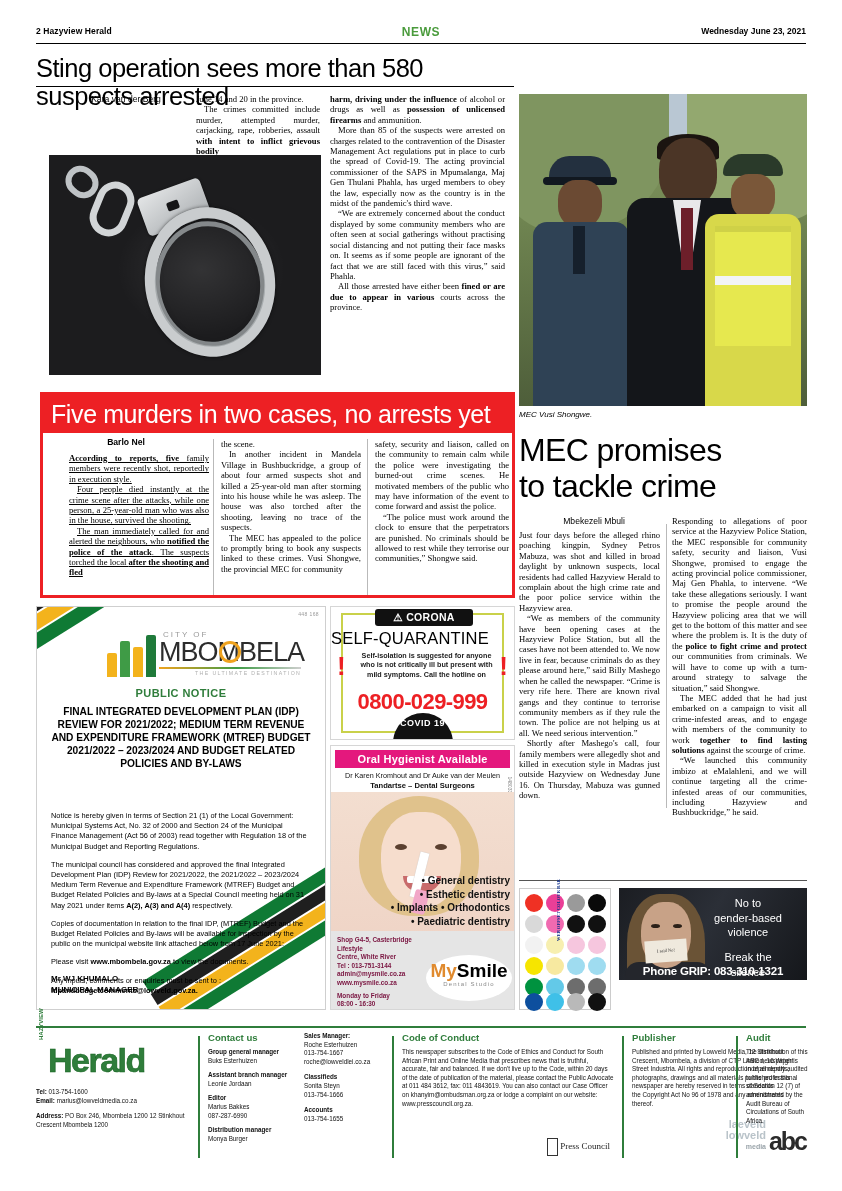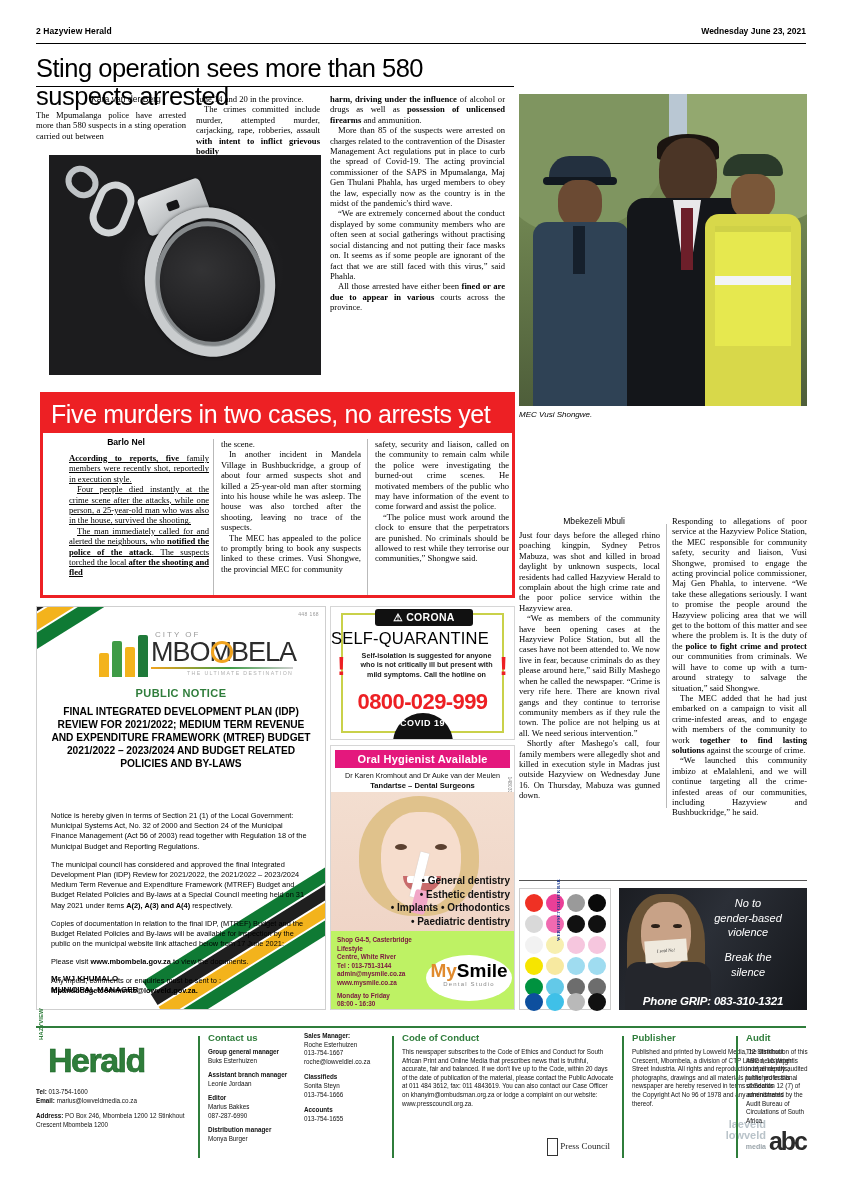--- a/index.html
+++ b/index.html
@@ -114,21 +114,21 @@
 
   
   .mbad { position:absolute; left:36px; top:606px; width:290px; height:404px;
      background:#fff; border:1px solid #cfcfcf; overflow:hidden;
      font-family:"Liberation Sans", sans-serif;}
   .mbad .stripeTL { position:absolute; left:-70px; top:-44px; width:230px; height:170px; transform:rotate(-32deg); }
   .mbad .stripeTL i { position:absolute; left:0; width:230px; height:14px; display:block;}
   .mbad .stripeBR { position:absolute; right:-70px; bottom:-50px; width:230px; height:150px; transform:rotate(-32deg);}
   .mbad .stripeBR i { position:absolute; left:0; width:230px; height:13px; display:block;}
   .mbad .code { position:absolute; right:6px; top:4px; font-size:5px; color:#999; letter-spacing:.4px;}
-  .mblogo { position:absolute; left:62px; top:18px; width:200px; height:56px;}
+  .mblogo { position:absolute; left:70px; top:18px; width:200px; height:56px;}
   .mblogo .bars { position:absolute; left:0; top:6px; width:52px; height:46px;}
   .mblogo .bars span { position:absolute; bottom:0; width:10px; border-radius:2px 2px 0 0;}
   .mblogo .cityof { position:absolute; left:56px; top:5px; font-size:8px; color:#9a9a9a; letter-spacing:2px;}
   .mblogo .name { position:absolute; left:52px; top:12px; font-size:27px; font-weight:normal; color:#2c2c2c; letter-spacing:-1px;}
   .mblogo .tag { position:absolute; left:88px; top:45px; font-size:5.2px; color:#b0b0b0; letter-spacing:1.4px;}
   .mblogo .sun { position:absolute; left:112px; top:16px; width:22px; height:22px; border-radius:50%;
       border:3px solid #f0a31e; }
   .mblogo .ul { position:absolute; left:52px; top:42px; width:142px; height:2px;
       background:linear-gradient(90deg,#f0a31e,#3f9b46 55%, #cfcfcf);}
   .mbad .pn { position:absolute; left:0; right:0; top:80px; text-align:center; font-size:11px; font-weight:bold; color:#2f7d3b; letter-spacing:.4px;}
@@ -162,36 +162,36 @@
      background:linear-gradient(180deg,#f3ded0 0%,#efd4c6 100%);}
   .mysmile .photo .hair { position:absolute; left:28px; top:4px; width:120px; height:120px; background:#e0c28c; border-radius:50% 50% 45% 45%;}
   .mysmile .photo .face { position:absolute; left:50px; top:20px; width:80px; height:96px; background:#f6ddcd; border-radius:44% 44% 48% 48%;}
   .mysmile .photo .eyeL { position:absolute; left:64px; top:52px; width:12px; height:6px; background:#5b4030; border-radius:50%;}
   .mysmile .photo .eyeR { position:absolute; left:104px; top:52px; width:12px; height:6px; background:#5b4030; border-radius:50%;}
   .mysmile .photo .mouth { position:absolute; left:72px; top:84px; width:38px; height:16px; background:#c86b6b; border-radius:0 0 20px 20px;}
   .mysmile .photo .teeth { position:absolute; left:76px; top:84px; width:30px; height:7px; background:#fff; border-radius:2px;}
   .mysmile .photo .brush { position:absolute; left:84px; top:60px; width:9px; height:46px; background:#fff; transform:rotate(14deg); box-shadow:0 0 1px #bbb;}
   .mysmile .photo .brushp{ position:absolute; left:82px; top:98px; width:14px; height:24px; background:#f2a7c8; transform:rotate(14deg); border-radius:3px;}
   .mysmile .svc { position:absolute; left:4px; right:4px; top:128px; text-align:right; font-size:10px; font-weight:bold; line-height:13.5px; color:#111;}
-  .mysmile .pinkbox { position:absolute; left:0; bottom:0; width:185px; height:78px; background:#bef264;}
+  .mysmile .pinkbox { position:absolute; left:0; bottom:0; width:185px; height:78px; background:#e5e5e5;}
   .mysmile .pinkbox .info { position:absolute; left:6px; top:5px; width:100px; font-size:6.4px; font-weight:bold; line-height:8.6px; color:#7a1440;}
   .mysmile .logo { position:absolute; right:4px; bottom:8px; width:86px; height:46px; background:#fff; border-radius:50%;
      text-align:center;}
   .mysmile .logo .t { font-size:19px; font-weight:bold; line-height:32px;}
   .mysmile .logo .t i { color:#e08a2e; font-style:normal;}
   .mysmile .logo .s { font-size:6px; color:#8a8a8a; letter-spacing:1.2px; margin-top:-6px; display:block;}
   .mysmile .vcode { position:absolute; right:1px; top:50px; font-size:5px; color:#888; transform:rotate(90deg); transform-origin:right top;}
 
   
   .colorbars { position:absolute; left:519px; top:888px; width:92px; height:122px; background:#fff; border:1px solid #ccc;}
   .colorbars .dot { position:absolute; width:18px; height:18px; border-radius:50%;}
   .colorbars .vt { position:absolute; left:36px; top:52px; font-size:4.6px; color:#0a2c8a; font-weight:bold; transform:rotate(-90deg); transform-origin:left top; white-space:nowrap;}
 
   
-  .gbv { position:absolute; left:619px; top:888px; width:188px; height:122px; background:#a21caf; overflow:hidden;font-style:italic;}
+  .gbv { position:absolute; left:619px; top:888px; width:188px; height:92px; background:#a21caf; overflow:hidden;}
   .gbv .bg { position:absolute; inset:0; background:linear-gradient(120deg,#1b1d22 0%,#2b2f37 45%,#15171b 100%);}
   .gbv .hair { position:absolute; left:8px; top:6px; width:78px; height:116px; background:#6a5336; border-radius:42% 42% 18% 18%;}
   .gbv .face { position:absolute; left:22px; top:14px; width:50px; height:66px; background:#c8a287; border-radius:44% 44% 48% 48%;}
   .gbv .eyeL { position:absolute; left:32px; top:36px; width:9px; height:4px; background:#2b2018; border-radius:50%;}
   .gbv .eyeR { position:absolute; left:54px; top:36px; width:9px; height:4px; background:#2b2018; border-radius:50%;}
   .gbv .tape { position:absolute; left:26px; top:52px; width:42px; height:22px; background:#efe9dd; transform:rotate(-4deg);}
   .gbv .tape span { display:block; font-size:4.5px; color:#333; text-align:center; padding-top:8px; font-family:"Liberation Serif",serif;}
   .gbv .body { position:absolute; left:6px; top:74px; width:86px; height:48px; background:#24262c; border-radius:14px 14px 0 0;}
   .gbv .t1 { position:absolute; right:6px; top:8px; width:106px; text-align:center; color:#fff;
      font-family:"Liberation Sans", sans-serif; font-size:11px; line-height:14.5px;}
@@ -220,31 +220,29 @@
   .abclogo { position:absolute; right:2px; bottom:2px; font-family:"Liberation Sans", sans-serif; font-size:25px;
      font-weight:bold; color:#2b2b2b; letter-spacing:-2px;}
 </style>
 </head>
 <body>
 
 <div class="page">
 
   <div class="topbar">
     <div class="left">2 Hazyview Herald</div>
+    <div class="center">NEWS</div>
     <div class="right">Wednesday June 23, 2021</div>
     <div class="rule"></div>
   </div>
 
   <div class="hl1">Sting operation sees more than 580 suspects arrested</div>
   <div class="hl1rule"></div>
   <div class="byline1">Kara van der Berg</div>
 
-  <div class="col" id="s1c1">
-    <p class="noind">The Mpumalanga police have arrested more than 580 suspects in a sting operation carried out between</p>
-  </div>
 
   <div class="col" id="s1c2">
     <p class="noind">June 14 and 20 in the province.</p>
     <p><span>The crimes committed include murder, attempted murder, carjacking, rape, robberies, assault </span><span class="bold">with intent to inflict grievous bodily</span></p>
   </div>
 
   <div class="col" id="s1c3">
     <p class="noind"><span class="bold">harm, driving under the influence</span><span> of alcohol or drugs as well as </span><span class="bold">possession of unlicensed firearms</span><span> and ammunition.</span></p>
     <p>More than 85 of the suspects were arrested on charges related to the contravention of the Disaster Management Act regulations put in place to curb the spread of Covid-19. The acting provincial commissioner of the SAPS in Mpumalanga, Maj Gen Thulani Phahla, has urged members to obey the law, especially now as the country is in the midst of the pandemic's third wave.</p>
     <p>“We are extremely concerned about the conduct displayed by some community members who are often seen at social gatherings without practising social distancing and not putting their face masks on. It seems as if some people are ignorant of the fact that we are still faced with this virus,” said Phahla.</p>
@@ -305,20 +303,24 @@
     <div class="offR">
         <div class="cap"></div>
         <div class="face"></div>
         <div class="body"></div>
         <div class="vest"></div>
         <div class="strip"></div>
       </div>
   </div>
   <div class="meccap">MEC Vusi Shongwe.</div>
 
+  <div class="hl2">
+    <span>MEC promises</span><br>
+    <span>to tackle crime</span>
+  </div>
   <div class="byline2">Mbekezeli Mbuli</div>
   <div class="vline" style="left:666px; top:524px; height:284px;"></div>
 
   <div class="col" id="s2c1">
     <p class="noind">Just four days before the alleged rhino poaching kingpin, Sydney Petros Mabuza, was shot and killed in broad daylight by unknown suspects, local residents had called Hazyview Herald to complain about the high crime rate and the poor police service within the Hazyview area.</p>
     <p>“We as members of the community have been opening cases at the Hazyview Police Station, but all the cases have not been attended to. We now live in fear, because criminals do as they please around here,” said Billy Mashego when he called the newspaper. “Crime is very rife here. There are known rival gangs and they continue to terrorise community members as if they rule the town. The police are not helping us at all. We need serious intervention.”</p>
     <p>Shortly after Mashego's call, four family members were allegedly shot and killed in execution style in Madras just outside Hazyview on Wednesday June 16. On Thursday, Mabuza was gunned down.</p>
   </div>
   <div class="col" id="s2c2">
     <p class="noind"><span>Responding to allegations of poor service at the Hazyview Police Station, the MEC responsible for community safety, security and liaison, Vusi Shongwe, promised to engage the acting provincial police commissioner, Maj Gen Phahla, to intervene. “We take these allegations seriously. I want to promise the people around the Hazyview policing area that we will get to the bottom of this matter and see where the problem is. It is the duty of the </span><span class="bold">police to fight crime and protect</span><span> our communities from criminals. We will have to come up with a turn-around strategy to salvage the situation,” said Shongwe.</span></p>

